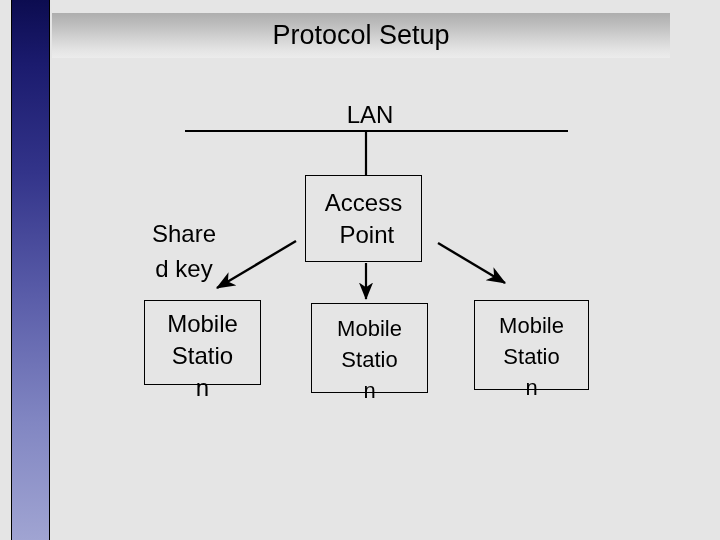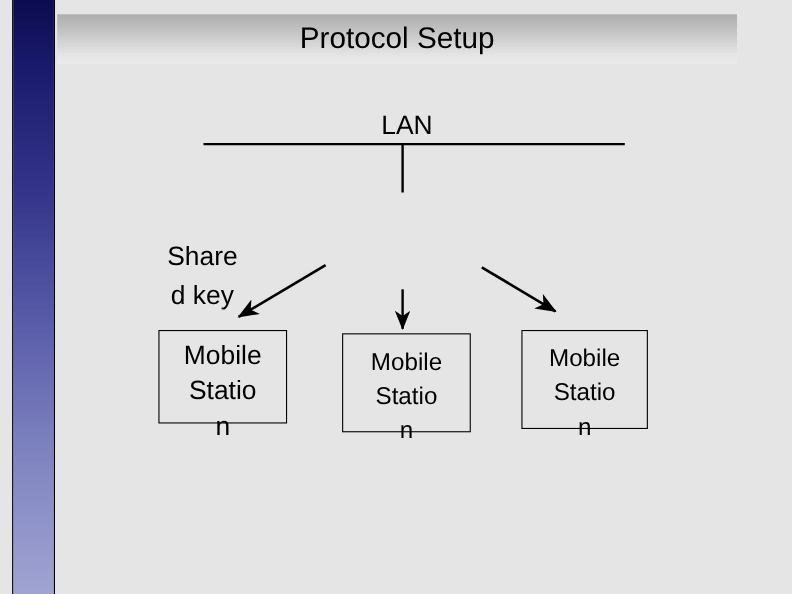--- a/index.html
+++ b/index.html
@@ -181,20 +181,24 @@
     <line x1="296" y1="241" x2="217" y2="288" stroke="#000000" stroke-width="2.4" marker-end="url(#arrowhead)"></line>
 
     <line x1="438" y1="243" x2="505" y2="283" stroke="#000000" stroke-width="2.4" marker-end="url(#arrowhead)"></line>
   </svg>
 
   <div class="plain-label" id="lan-label">LAN</div>
 
   <div class="plain-label" id="shared-key-label">Share
 d key</div>
 
+  <div class="node-box" id="access-point-box">
+    <div class="node-text" id="access-point-text">Access
+ Point</div>
+  </div>
 
   <div class="node-box" id="mobile-station-1-box">
     <div class="node-text" id="mobile-station-1-text">Mobile
 Statio
 n</div>
   </div>
 
   <div class="node-box" id="mobile-station-2-box">
     <div class="node-text" id="mobile-station-2-text">Mobile
 Statio

